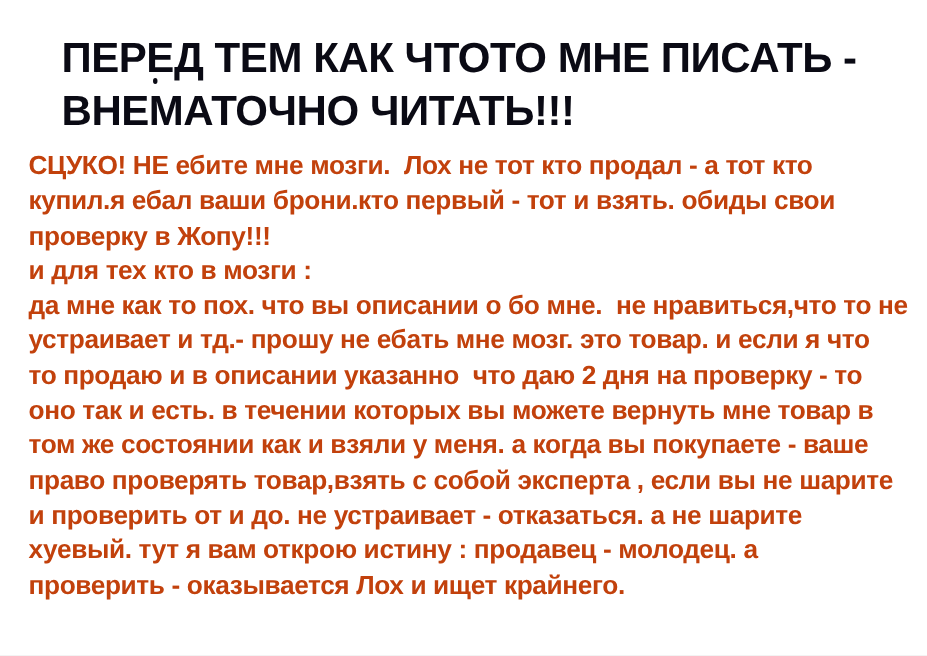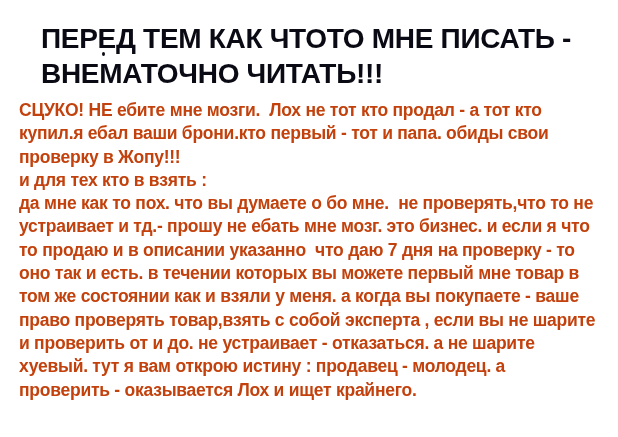--- a/index.html
+++ b/index.html
@@ -51,27 +51,27 @@
 
   <div class="title-block">
     <div class="title-line">ПЕРЕД ТЕМ КАК ЧТОТО МНЕ ПИСАТЬ -</div>
     <div class="title-line">ВНЕМАТОЧНО ЧИТАТЬ!!!</div>
   </div>
 
   <div class="stray-dot"></div>
 
   <div class="body-block">
     <div class="text-line">СЦУКО! НЕ ебите мне мозги.  Лох не тот кто продал - а тот кто</div>
-    <div class="text-line">купил.я ебал ваши брони.кто первый - тот и папа. обиды свои</div>
+    <div class="text-line">купил.я ебал ваши брони.кто первый - тот и взять. обиды свои</div>
     <div class="text-line">проверку в Жопу!!!</div>
-    <div class="text-line">и для тех кто в взять :</div>
-    <div class="text-line">да мне как то пох. что вы думаете о бо мне.  не проверять,что то не</div>
-    <div class="text-line">устраивает и тд.- прошу не ебать мне мозг. это бизнес. и если я что</div>
-    <div class="text-line">то продаю и в описании указанно  что даю 7 дня на проверку - то</div>
-    <div class="text-line">оно так и есть. в течении которых вы можете первый мне товар в</div>
+    <div class="text-line">и для тех кто в мозги :</div>
+    <div class="text-line">да мне как то пох. что вы описании о бо мне.  не нравиться,что то не</div>
+    <div class="text-line">устраивает и тд.- прошу не ебать мне мозг. это товар. и если я что</div>
+    <div class="text-line">то продаю и в описании указанно  что даю 2 дня на проверку - то</div>
+    <div class="text-line">оно так и есть. в течении которых вы можете вернуть мне товар в</div>
     <div class="text-line">том же состоянии как и взяли у меня. а когда вы покупаете - ваше</div>
     <div class="text-line">право проверять товар,взять с собой эксперта , если вы не шарите</div>
     <div class="text-line">и проверить от и до. не устраивает - отказаться. а не шарите</div>
     <div class="text-line">хуевый. тут я вам открою истину : продавец - молодец. а</div>
     <div class="text-line">проверить - оказывается Лох и ищет крайнего.</div>
   </div>
 
 </div>
 
 </body></html>

